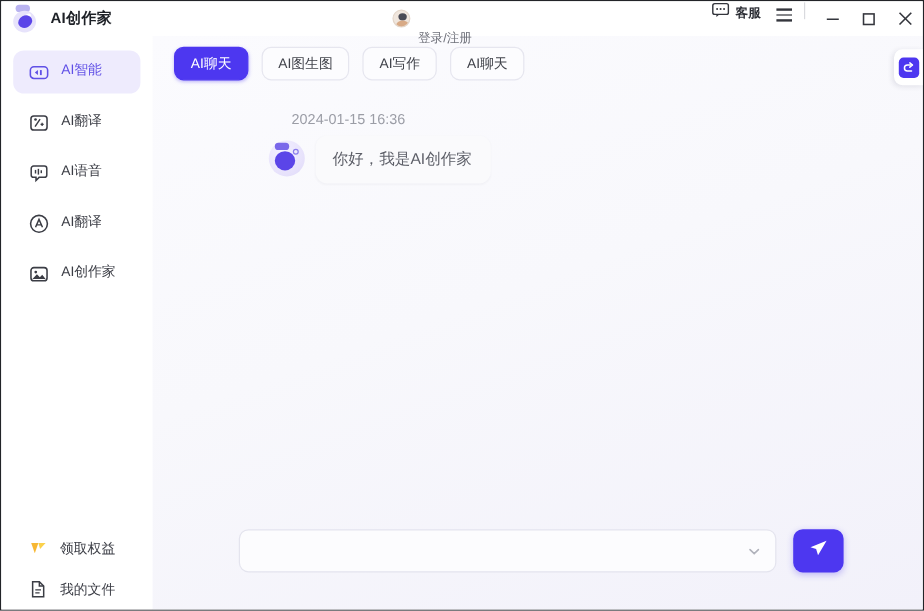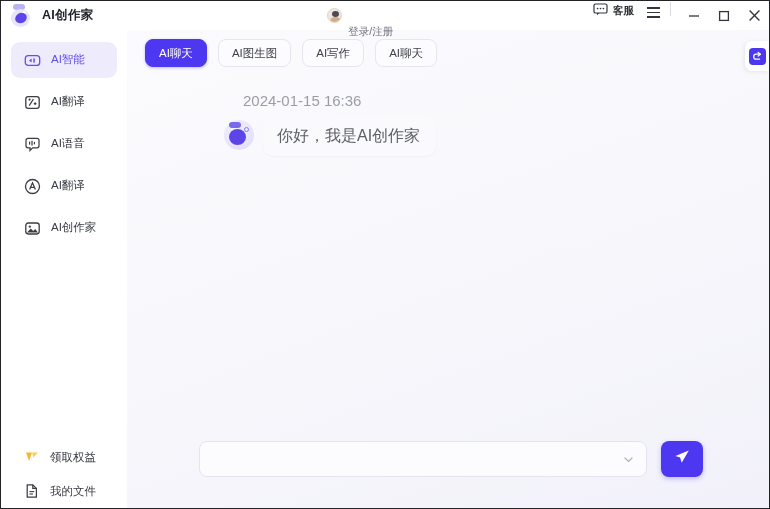--- a/index.html
+++ b/index.html
@@ -144,21 +144,21 @@
     background:#4d37f0; border-color:#4d37f0; color:#ffffff;
     box-shadow:0 1px 3px rgba(77,55,240,.35);
   }
 
   .chat-scroll {
     flex:1; min-height:0;
     padding:6px 24px 0 24px;
     overflow:hidden;
   }
   .msg-time {
-    font-size:15px; color:#9b9da6;
+    font-size:12px; color:#9b9da6;
     margin:10px 0 7px 92px;
   }
   .msg-row { display:flex; align-items:flex-start; gap:9px; padding-left:73px; }
   .bot-avatar {
     width:30px; height:30px; flex:0 0 30px;
     border-radius:50%;
     background:radial-gradient(circle at 35% 30%,#f3f0ff 0%,#e6e1fb 70%,#ded8f8 100%);
     position:relative; margin-top:4px;
   }
   .bot-avatar .chip {
@@ -177,21 +177,21 @@
     box-shadow: 4px -3px 0 -3.4px #f0edff;
   }
   .bubble {
     background:#fafafc;
     border-radius:10px;
     padding:11px 16px 12px 14px;
     max-width:218px;
     box-shadow:0 1px 2px rgba(30,30,60,.035);
   }
   .bubble-line {
-    font-size:16px; color:#5d5f68; line-height:17px; white-space:nowrap;
+    font-size:13px; color:#5d5f68; line-height:17px; white-space:nowrap;
   }
 
   
   .composer {
     min-height:72px;
     display:flex; align-items:center; gap:14px;
     padding:0 66px 26px 72px;
   }
   .input-shell {
     flex:1; height:36px;

